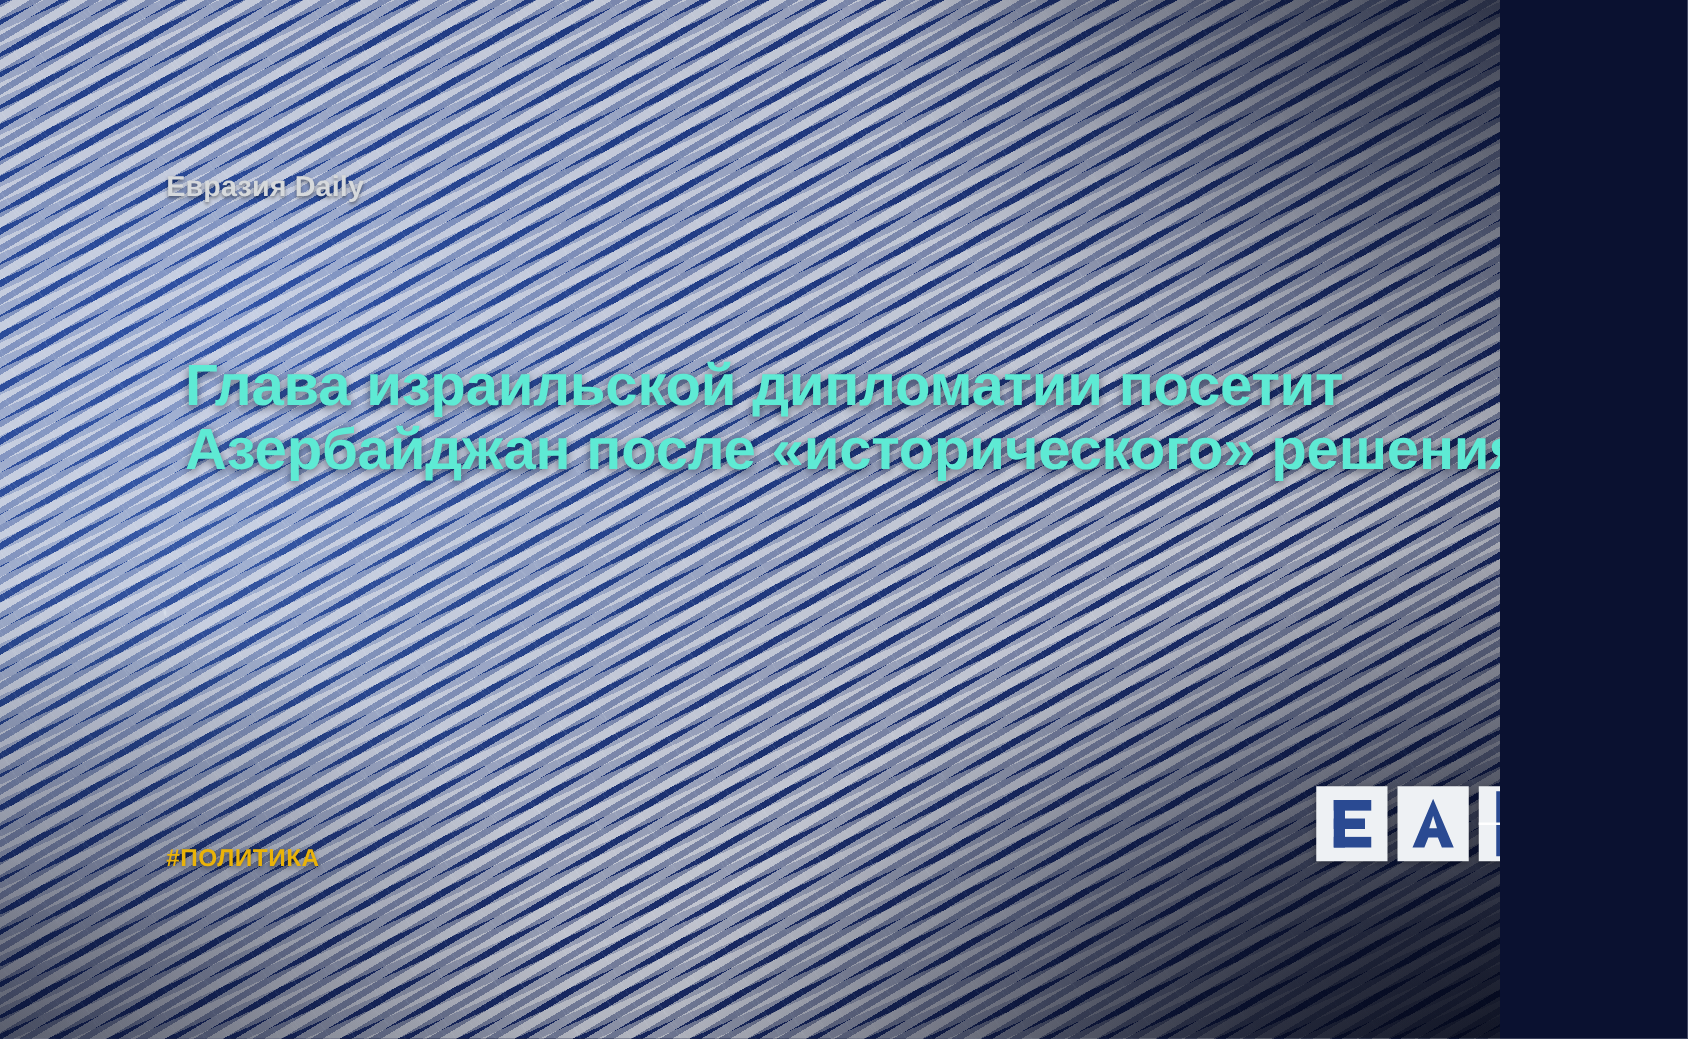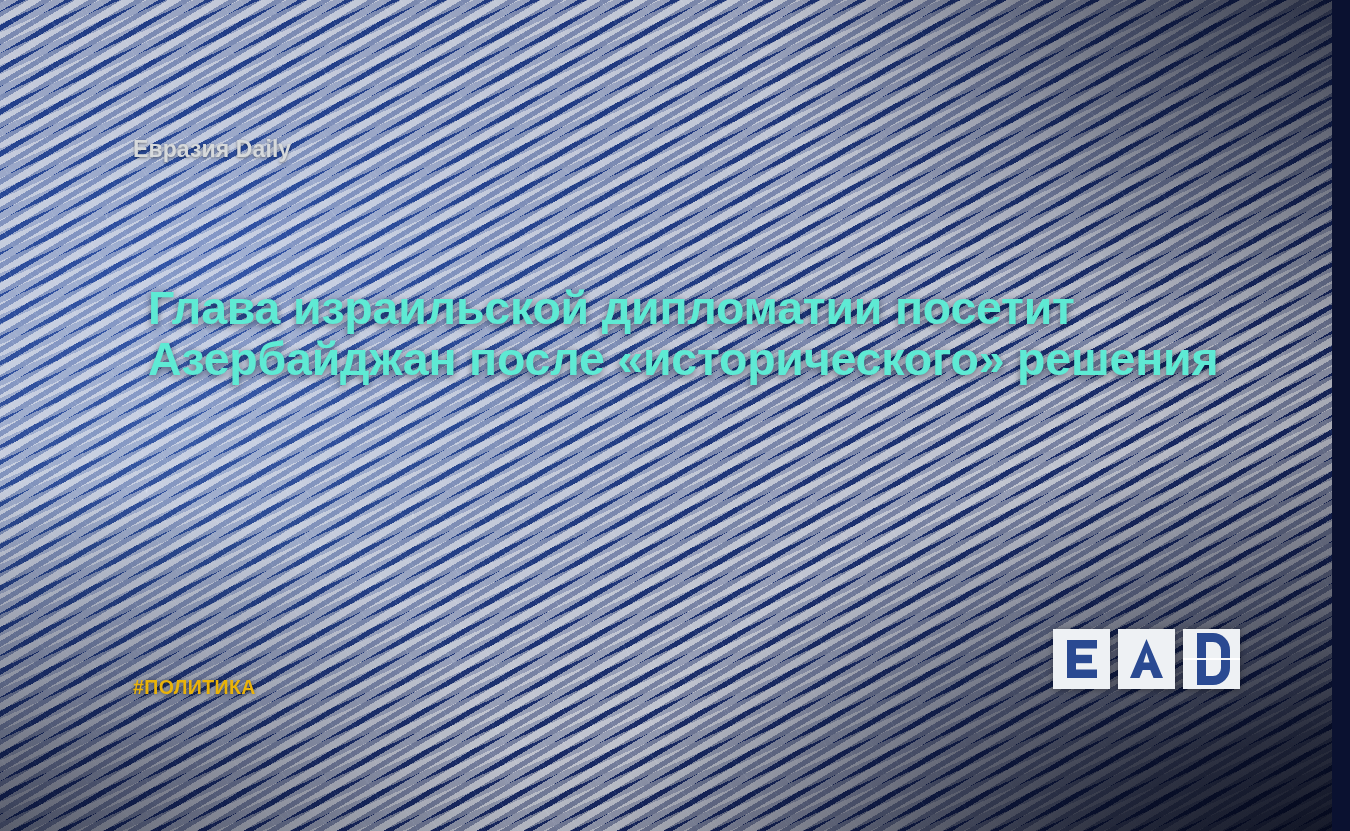--- a/index.html
+++ b/index.html
@@ -5,21 +5,21 @@
 <style>
   html,body{margin:0;padding:0;}
   body{
     width:1350px;height:831px;overflow:hidden;
     background:#0a1130;
     font-family:"Liberation Sans","DejaVu Sans",sans-serif;
   }
 
   
   .card{
-    position:relative;width:1332px;height:831px;overflow:hidden;
+    position:relative;width:1200px;height:831px;overflow:hidden;
     background:#0b1436;
   }
 
   
   .bg-base{
     position:absolute;inset:0;
     background:
       radial-gradient(125% 110% at 16% 30%, #23418c 0%, #1b3476 16%, #152a63 32%, #101f4e 50%, #0b163c 68%, #080f2c 85%, #060b22 100%);
   }
   .bg-warm{

